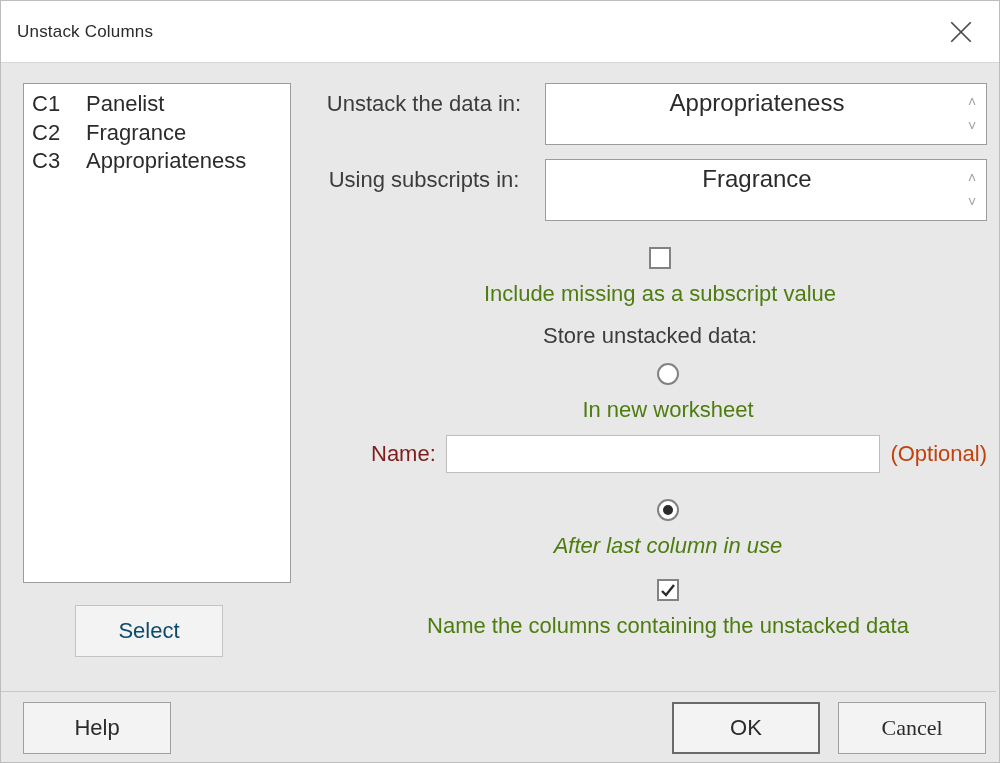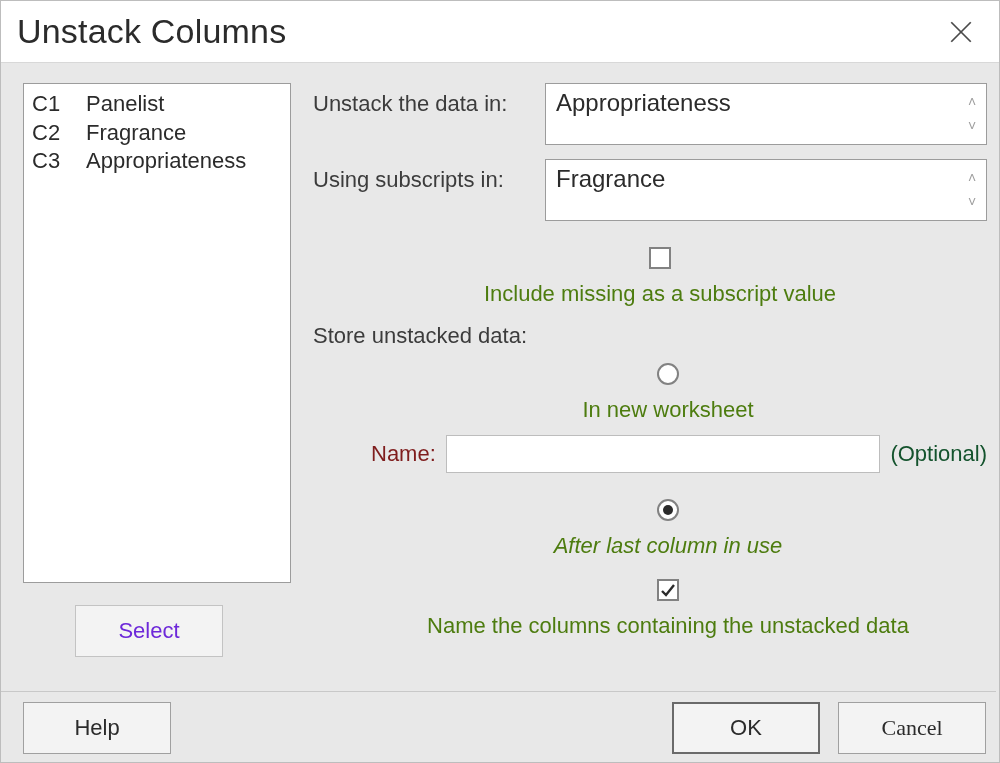--- a/index.html
+++ b/index.html
@@ -27,21 +27,21 @@
   .titlebar {
     display: flex;
     justify-content: space-between;
     align-items: center;
     height: 62px;
     padding: 0 10px 0 16px;
     background: #ffffff;
     border-bottom: 1px solid #d8d8d8;
   }
   .titlebar .title {
-    font-size: 34px;
+    font-size: 17px;
     font-weight: 400;
     color: #2b2b2b;
     letter-spacing: 0.2px;
   }
   .close-btn {
     width: 56px;
     height: 56px;
     display: flex;
     align-items: center;
     justify-content: center;
@@ -92,20 +92,21 @@
     justify-content: flex-start;
     padding-left: 52px;
   }
 
   
   .right {
     flex: 1;
     display: flex;
     flex-direction: column;
     gap: 8px;
+    text-align: center;
   }
 
   .field-row {
     display: flex;
     align-items: flex-start;
     gap: 10px;
   }
   .field-row .lbl {
     width: 222px;
     padding-top: 8px;
@@ -206,21 +207,21 @@
   .name-row .name-lbl {
     color: #7f1d1d;
   }
   .name-input {
     flex: 1;
     height: 38px;
     background: #ffffff;
     border: 1.5px solid #bdbdbd;
   }
   .name-row .optional {
-    color: #14532d;
+    color: #c2410c;
   }
 
   .radio-after { margin-top: 18px; font-style: italic; }
   .chk-name { margin-left: 36px; margin-top: 12px; }
 
   
   .bottombar {
     position: absolute;
     left: 0;
     right: 3px;
@@ -240,21 +241,21 @@
     display: inline-flex;
     align-items: center;
     justify-content: center;
     font-size: 22px;
     color: #2b2b2b;
     cursor: pointer;
     user-select: none;
   }
   .btn + .btn { margin-left: 18px; font-family: Liberation Serif, serif; }
   .btn.disabled {
-    color: #6d28d9;
+    color: #0c4a6e;
     border-color: #c3c3c3;
     cursor: default;
   }
   .btn.small {
     min-width: 148px;
     height: 52px;
   }
   .btn.ok {
     border: 2px solid #6a6a6a;
   }

